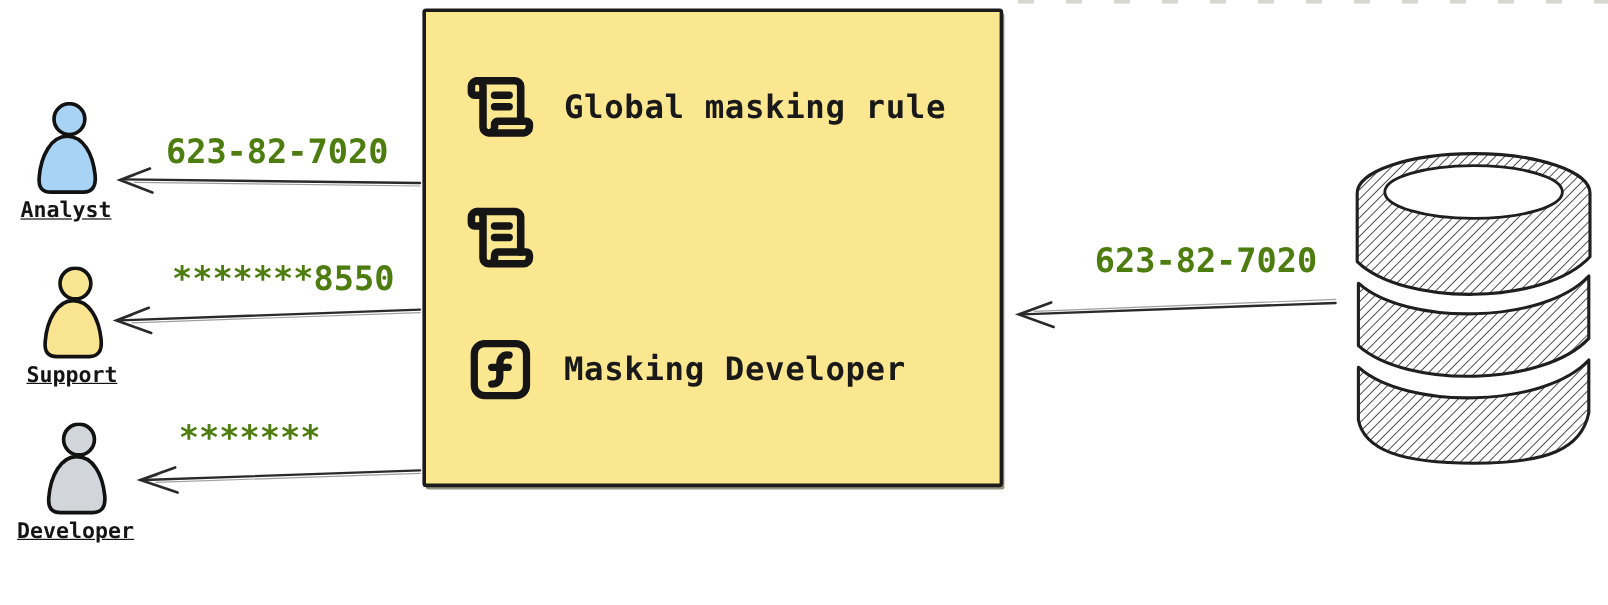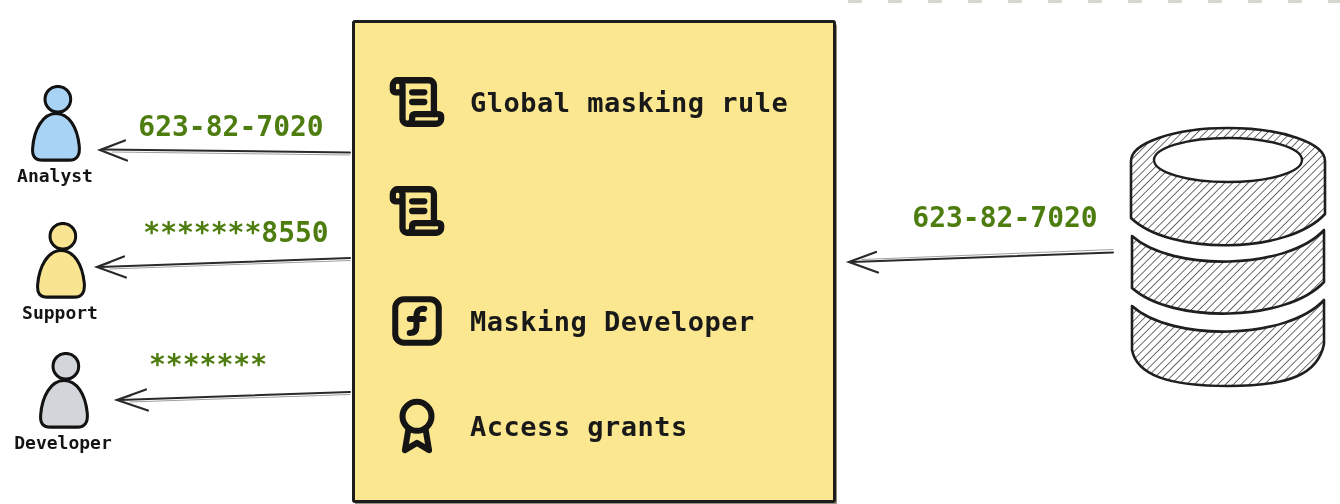--- a/index.html
+++ b/index.html
@@ -15,30 +15,30 @@
   .edge-dashes {
     position:absolute; left:848px; top:0; width:492px; height:3px;
     background:repeating-linear-gradient(90deg,#d7d7d0 0 14px,transparent 14px 40px);
   }
   svg.overlay { position:absolute; left:0; top:0; width:1340px; height:504px; }
 
   .persona { position:absolute; text-align:center; }
   .persona svg { display:block; margin:0 auto; }
   .persona-label {
     margin-top:2px;
-    font-size:18px; font-weight:bold; color:#141414; letter-spacing:0;
+    font-size:18px; font-weight:bold; color:#141414; letter-spacing:0;text-decoration:underline;
   }
 
   .flow-value {
     position:absolute; text-align:center;
     font-size:28px; font-weight:bold; color:#4d7c0f; white-space:nowrap;
   }
 
   .masking-box {
-    position:absolute; left:352px; top:20px; width:484px; height:483px;
+    position:absolute; left:352px; top:7px; width:484px; height:399px;
     border:3px solid #1c1c1c; border-radius:3px;
     box-shadow:2px 3px 0 -1px rgba(60,55,20,.55);
   }
   .box-row {
     position:absolute; left:33px; height:58px;
     display:flex; align-items:center; gap:24px;
   }
   .box-row .row-icon { flex:0 0 auto; width:58px; height:58px; }
   .box-row .row-label {
     font-size:27px; font-weight:600; color:#191919; white-space:nowrap;
@@ -136,27 +136,20 @@
 
     <div class="box-row" style="top:269px;">
       <svg class="row-icon" viewBox="0 0 24 24" fill="none" stroke="#151515" stroke-width="2.5" stroke-linecap="round" stroke-linejoin="round">
         <rect x="3" y="3" width="18" height="18" rx="3.6"></rect>
         <path d="M9 17c2 0 2.8-1 2.8-2.8V10c0-2 1-3.3 3.2-3"></path>
         <path d="M9 11.2h5.7"></path>
       </svg>
       <span class="row-label">Masking Developer</span>
     </div>
 
-    <div class="box-row" style="top:374px;">
-      <svg class="row-icon" viewBox="0 0 24 24" fill="none" stroke="#151515" stroke-width="2.5" stroke-linecap="round" stroke-linejoin="round">
-        <circle cx="12" cy="8" r="6"></circle>
-        <path d="M15.477 12.89 17 22l-5-3-5 3 1.523-9.11"></path>
-      </svg>
-      <span class="row-label">Access grants</span>
-    </div>
   </div>
 
   <div class="db-wrap">
     <svg width="212" height="282" viewBox="0 0 212 282">
       <defs>
         <pattern id="dbhatch" width="5.5" height="5.5" patternUnits="userSpaceOnUse" patternTransform="rotate(45)">
           <line x1="0" y1="0" x2="0" y2="5.5" stroke="#3c3c3c" stroke-width="1.5"></line>
         </pattern>
       </defs>
 

